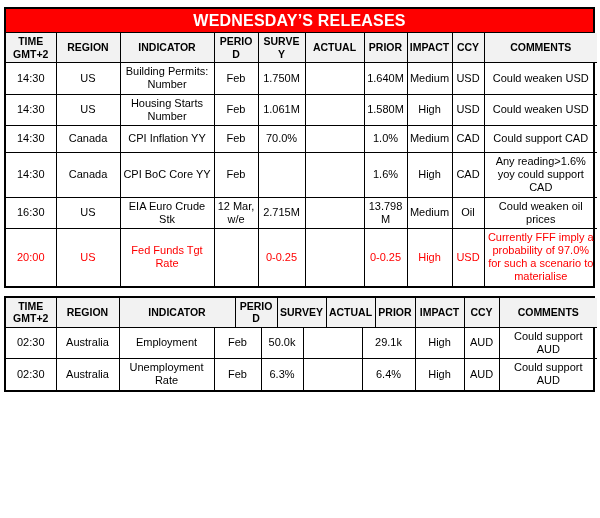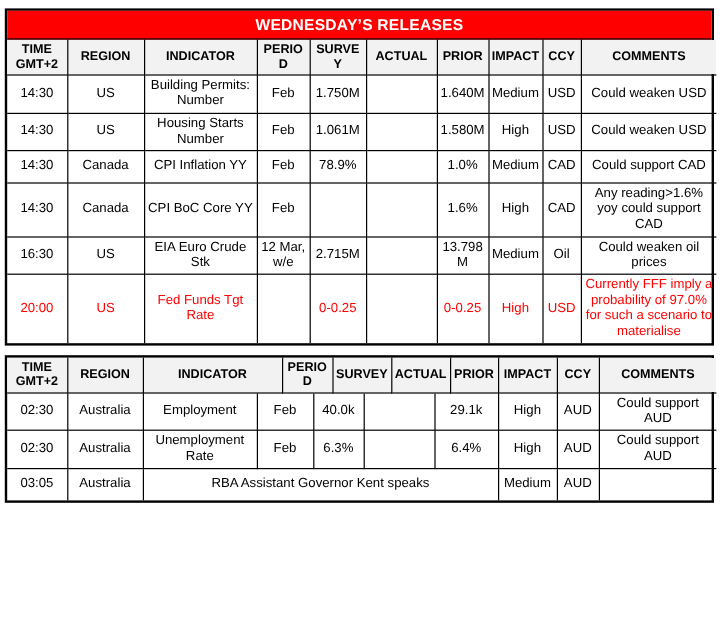--- a/index.html
+++ b/index.html
@@ -6,21 +6,21 @@
   * { box-sizing:border-box; }
   body {
     margin:0; width:600px; height:518px; background:#ffffff;
     font-family:"Liberation Sans","DejaVu Sans",sans-serif; color:#000;
   }
   .tablebox { width:591px; margin-left:4px; border:2px solid var(--border); background:#fff; }
   #wed-table { margin-top:7px; }
   #thu-table { margin-top:8px; }
   .titlebar {
     height:24px; display:flex; align-items:center; justify-content:center;
-    background:var(--red); color:#fff; font-weight:700; font-size:13px;
+    background:var(--red); color:#fff; font-weight:700; font-size:16px;
     border-bottom:1px solid var(--border); letter-spacing:.2px;
   }
   table { border-collapse:collapse; table-layout:fixed; width:100%; }
   th, td {
     border-right:1px solid var(--border); text-align:center; vertical-align:middle;
     padding:2px 2px; font-size:11px; line-height:1.2; overflow:hidden; word-wrap:break-word;
   }
   th:last-child, td:last-child { border-right:none; }
   .head-table th {
     background:var(--header-bg); font-weight:700; font-size:10.5px;
@@ -103,21 +103,21 @@
       <td>1.580M</td>
       <td>High</td>
       <td>USD</td>
       <td>Could weaken USD</td>
     </tr>
     <tr>
       <td>14:30</td>
       <td>Canada</td>
       <td>CPI Inflation YY</td>
       <td>Feb</td>
-      <td>78.9%</td>
+      <td>70.0%</td>
       <td></td>
       <td>1.0%</td>
       <td>Medium</td>
       <td>CAD</td>
       <td>Could support CAD</td>
     </tr>
     <tr>
       <td>14:30</td>
       <td>Canada</td>
       <td>CPI BoC Core YY</td>
@@ -201,42 +201,34 @@
         <col style="width:49px">
         <col style="width:35px">
         <col style="width:98px">
     </colgroup>
     <tbody>
         <tr>
       <td>02:30</td>
       <td>Australia</td>
       <td>Employment</td>
       <td>Feb</td>
-      <td>40.0k</td>
+      <td>50.0k</td>
       <td></td>
       <td>29.1k</td>
       <td>High</td>
       <td>AUD</td>
       <td>Could support AUD</td>
     </tr>
     <tr>
       <td>02:30</td>
       <td>Australia</td>
       <td>Unemployment Rate</td>
       <td>Feb</td>
       <td>6.3%</td>
       <td></td>
       <td>6.4%</td>
       <td>High</td>
       <td>AUD</td>
       <td>Could support AUD</td>
     </tr>
-    <tr>
-      <td>03:05</td>
-      <td>Australia</td>
-      <td colspan="5">RBA Assistant Governor Kent speaks</td>
-      <td>Medium</td>
-      <td>AUD</td>
-      <td></td>
-    </tr>
   </tbody>
     </table>
 </div>
 
 </body></html>

